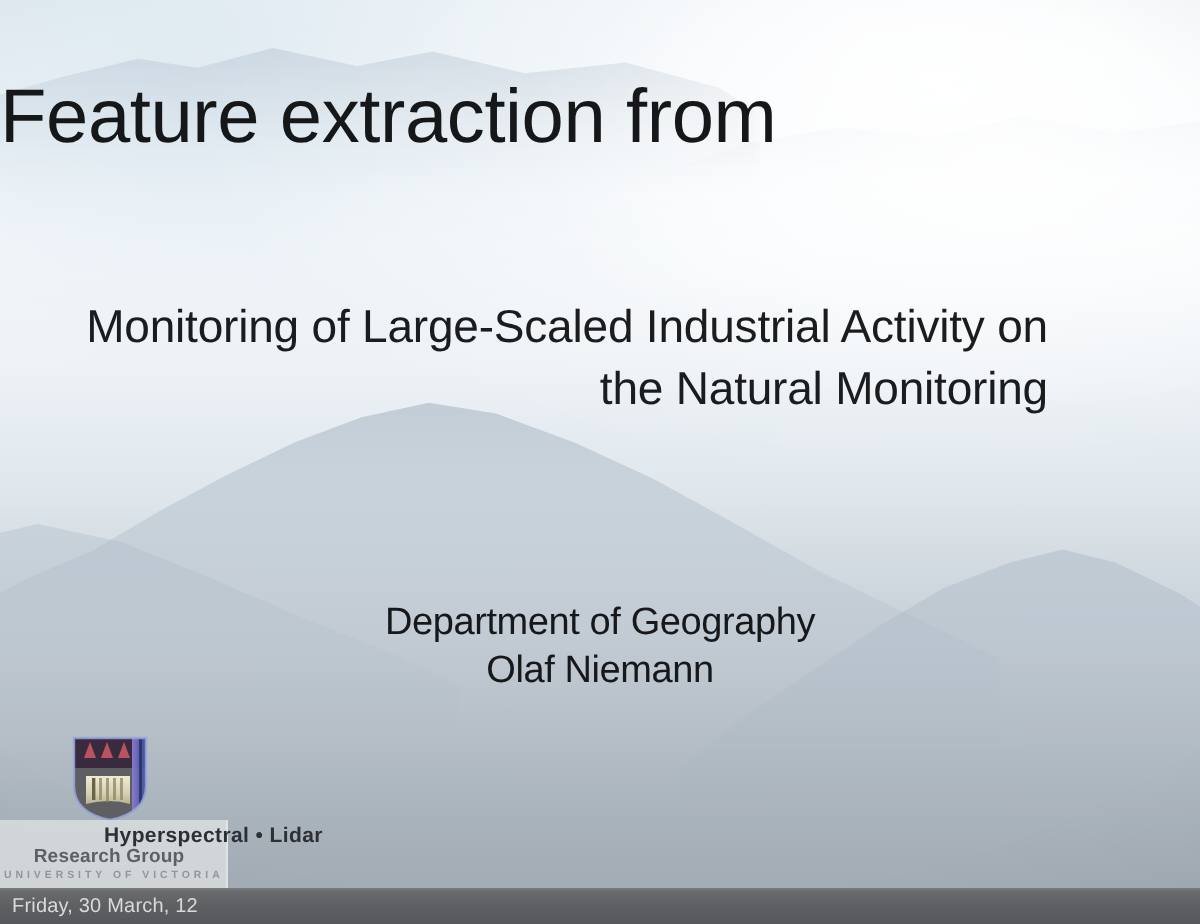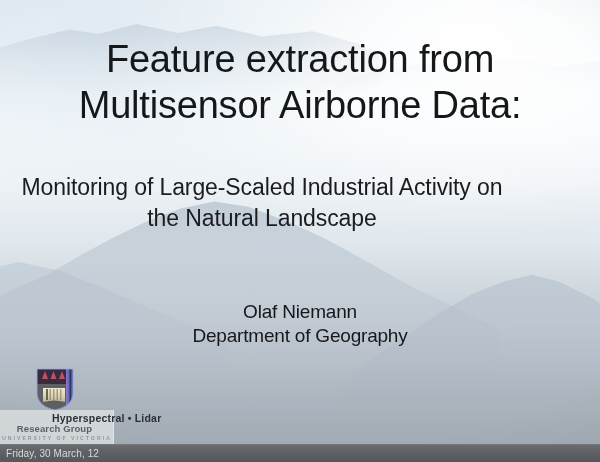--- a/index.html
+++ b/index.html
@@ -95,36 +95,34 @@
     background: radial-gradient(120% 95% at 50% 45%, rgba(0,0,0,0) 55%, rgba(30,40,50,0.10) 100%);
   }
 
   
   .content { position: absolute; left: 0; top: 0; width: 600px; height: 462px; }
 
   .title-block {
     position: absolute;
     left: 0; top: 36px;
     width: 600px;
-    text-align: center;
   }
   .title-line {
     color: #151719;
     font-size: 38px;
     font-weight: 300;
     letter-spacing: -0.2px;
     line-height: 46px;
     white-space: nowrap;
   }
   .subtitle-block {
     position: absolute;
     left: 0; top: 148px;
     width: 524px;
-    text-align: center;
-    margin-top: 24px;
+    text-align: right;
   }
   .subtitle-line {
     color: #1a1c1e;
     font-size: 23px;
     font-weight: 300;
     line-height: 31px;
     letter-spacing: -0.1px;
     white-space: nowrap;
   }
 
@@ -219,31 +217,30 @@
   <div class="ridge-left-shoulder"></div>
   <div class="ridge-right"></div>
   <div class="bg-layer haze"></div>
   <div class="bg-layer bloom"></div>
   <div class="bg-layer vignette"></div>
 
   <div class="content">
 
     <div class="title-block">
       <div class="title-line">Feature extraction from</div>
-      <div class="title-line">Multisensor Airborne Data:</div>
     </div>
 
     <div class="subtitle-block">
       <div class="subtitle-line">Monitoring of Large-Scaled Industrial Activity on</div>
-      <div class="subtitle-line">the Natural Landscape</div>
+      <div class="subtitle-line">the Natural Monitoring</div>
     </div>
 
     <div class="author-block">
+      <div class="author-line">Department of Geography</div>
       <div class="author-line">Olaf Niemann</div>
-      <div class="author-line">Department of Geography</div>
     </div>
 
     <div class="logo-wrap">
       <svg class="shield" viewBox="0 0 44 46">
         <defs>
           <linearGradient id="edgeGrad" x1="0" y1="0" x2="1" y2="0">
             <stop offset="0%" stop-color="#8f7fd4"></stop>
             <stop offset="35%" stop-color="#5a63b8"></stop>
             <stop offset="70%" stop-color="#3f4f96"></stop>
             <stop offset="100%" stop-color="#2b3a70"></stop>

